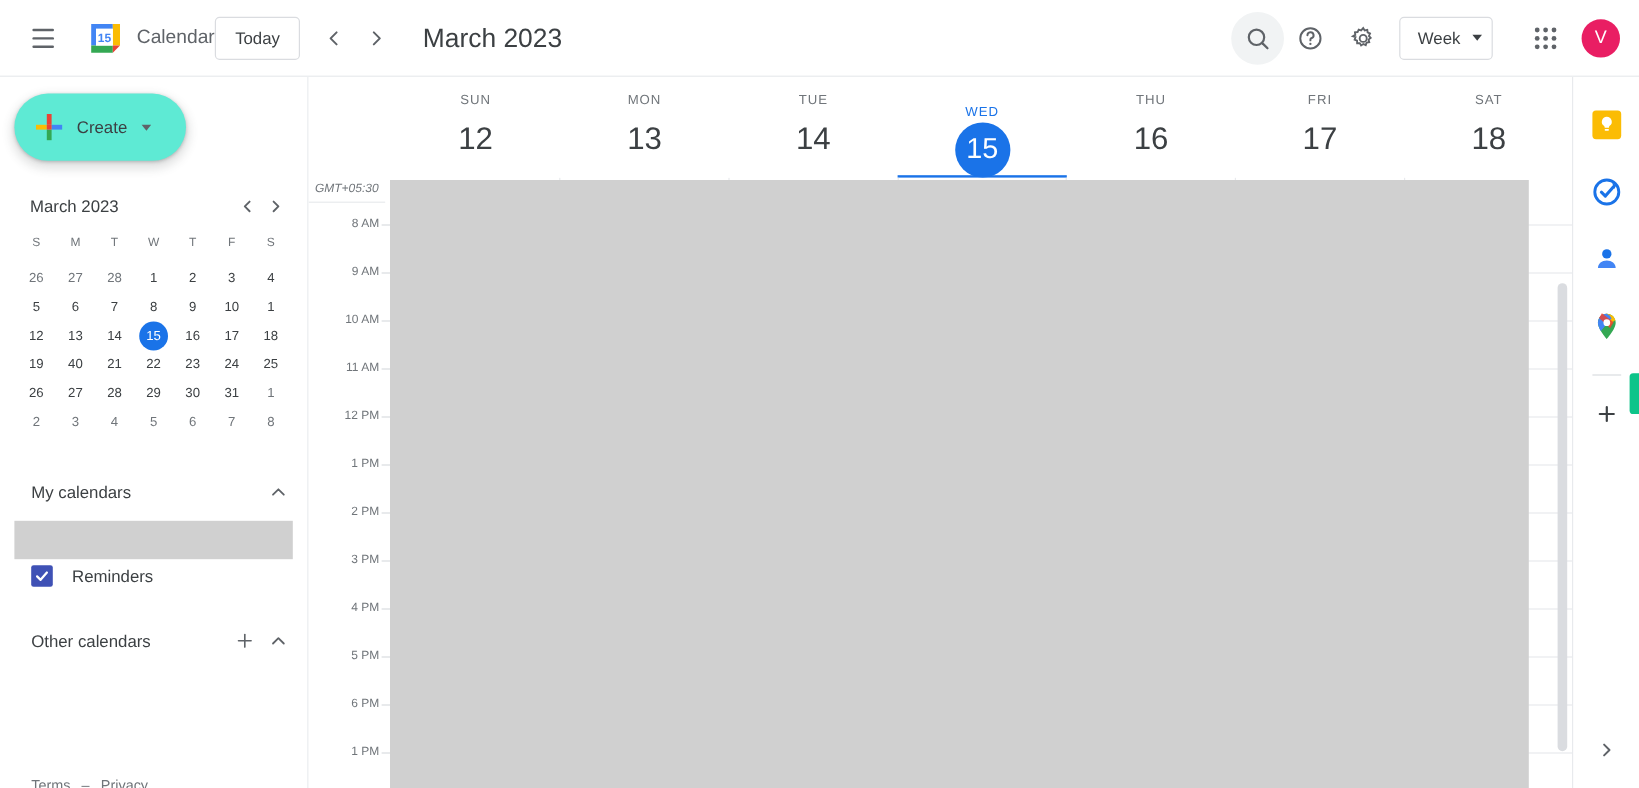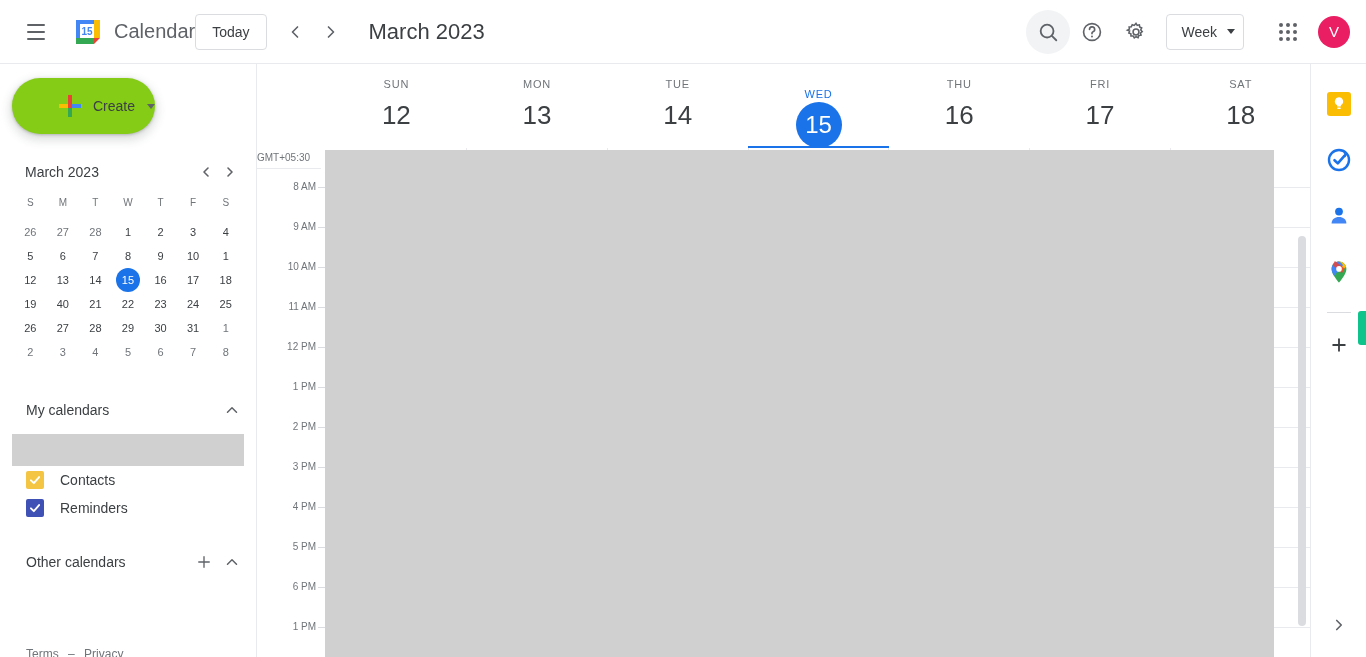--- a/index.html
+++ b/index.html
@@ -24,21 +24,21 @@
     width: 48px; height: 48px; margin-left: 12px;
     display: flex; flex-direction: column; justify-content: center; align-items: center;
     gap: 5px; border-radius: 50%; cursor: pointer;
   }
   .hamburger span { display: block; width: 18px; height: 2px; background: #5f6368; border-radius: 1px; }
 
   .logo-wrap { display: flex; align-items: center; margin-left: 12px; cursor: pointer; }
   .cal-logo { position: relative; width: 32px; height: 32px; }
   .cal-logo svg { display: block; }
   .app-title {
-    margin-left: 10px; font-size: 20px; color: #5f6368; letter-spacing: 0; white-space: nowrap;
+    margin-left: 10px; font-size: 16px; color: #5f6368; letter-spacing: 0; white-space: nowrap;
   }
 
   .today-btn {
     height: 36px; padding: 0 16px;
     border: 1px solid #dadce0; border-radius: 4px;
     background: #fff; color: #3c4043; font-size: 14px;
     font-family: "Liberation Sans", sans-serif;
     cursor: pointer; display: flex; align-items: center;
   }
   .nav-arrows { display: flex; margin-left: 10px; }
@@ -79,23 +79,23 @@
   }
 
   
   #sidebar {
     position: absolute; top: 64px; left: 0; width: 256px; height: 593px;
     background: #fff; overflow: hidden; z-index: 20;
   }
   .create-btn {
     margin: 14px 0 0 12px;
     height: 56px; width: 143px;
-    border-radius: 28px; background: #84cc16;
+    border-radius: 28px; background: #5eead4;
     box-shadow: 0 1px 3px rgba(60,64,67,.3), 0 4px 8px 3px rgba(60,64,67,.15);
-    display: flex; align-items: center; cursor: pointer; justify-content: flex-end;
+    display: flex; align-items: center; cursor: pointer;
   }
   .plus-icon { margin-left: 18px; width: 22px; height: 22px; position: relative; }
   .create-label { margin-left: 12px; font-size: 14px; color: #3c4043; }
   .create-caret { margin-left: 12px; width: 0; height: 0; border-left: 4px solid transparent; border-right: 4px solid transparent; border-top: 5px solid #5f6368; }
 
   .mini-cal { margin: 24px 14px 0 14px; }
   .mini-head { display: flex; align-items: center; height: 28px; }
   .mini-title { font-size: 14px; color: #3c4043; flex: 1; padding-left: 11px; }
   .mini-nav { width: 24px; height: 24px; display: flex; align-items: center; justify-content: center; cursor: pointer; color: #5f6368; }
   .mini-grid { display: grid; grid-template-columns: repeat(7, 1fr); margin-top: 6px; }
@@ -167,21 +167,21 @@
   .hdr-underline {
     position: absolute; bottom: 0; left: 0; right: 0; height: 2px; background: #1a73e8;
   }
 
   #scroll-body {
     position: absolute; top: 84px; left: 0; width: 1054px; height: 509px;
     overflow: hidden;
   }
   .tz-label {
     position: absolute; left: 0; top: 0; width: 64px; height: 20px;
-    text-align: left; font-size: 10px; color: #70757a; line-height: 20px;
+    text-align: center; font-size: 10px; color: #70757a; line-height: 20px; font-style: italic;
   }
   .tz-rule { position: absolute; left: 0; top: 20px; width: 64px; height: 1px; background: #e8eaed; }
 
   .gutter { position: absolute; left: 0; top: 0; width: 69px; height: 509px; }
   .hour-label {
     position: absolute; right: 10px; width: 58px; text-align: right;
     font-size: 10px; color: #70757a; transform: translateY(-6px);
   }
   .hour-tick { position: absolute; right: 0; width: 8px; height: 1px; background: #dadce0; }
 
@@ -411,28 +411,20 @@
       <span class="cal-section-title">My calendars</span>
       <span class="sec-icon">
         <svg width="18" height="18" viewBox="0 0 24 24" fill="none" stroke="currentColor" stroke-width="2" stroke-linecap="round" stroke-linejoin="round">
             <polyline points="6 15 12 9 18 15"></polyline>
           </svg>
       </span>
     </div>
     <div class="redacted"></div>
     <div id="my-cal-items">
         <div class="cal-item">
-          <span class="cbox" style="background: rgb(244, 197, 66);">
-            <svg width="14" height="14" viewBox="0 0 24 24" fill="none" stroke="#fff" stroke-width="3.2" stroke-linecap="round" stroke-linejoin="round">
-              <polyline points="5 12.5 10 17.5 19 7"></polyline>
-            </svg>
-          </span>
-          <span class="cal-item-label">Contacts</span>
-        </div>
-        <div class="cal-item">
           <span class="cbox" style="background: rgb(63, 81, 181);">
             <svg width="14" height="14" viewBox="0 0 24 24" fill="none" stroke="#fff" stroke-width="3.2" stroke-linecap="round" stroke-linejoin="round">
               <polyline points="5 12.5 10 17.5 19 7"></polyline>
             </svg>
           </span>
           <span class="cal-item-label">Reminders</span>
         </div>
       </div>
   </div>
 

